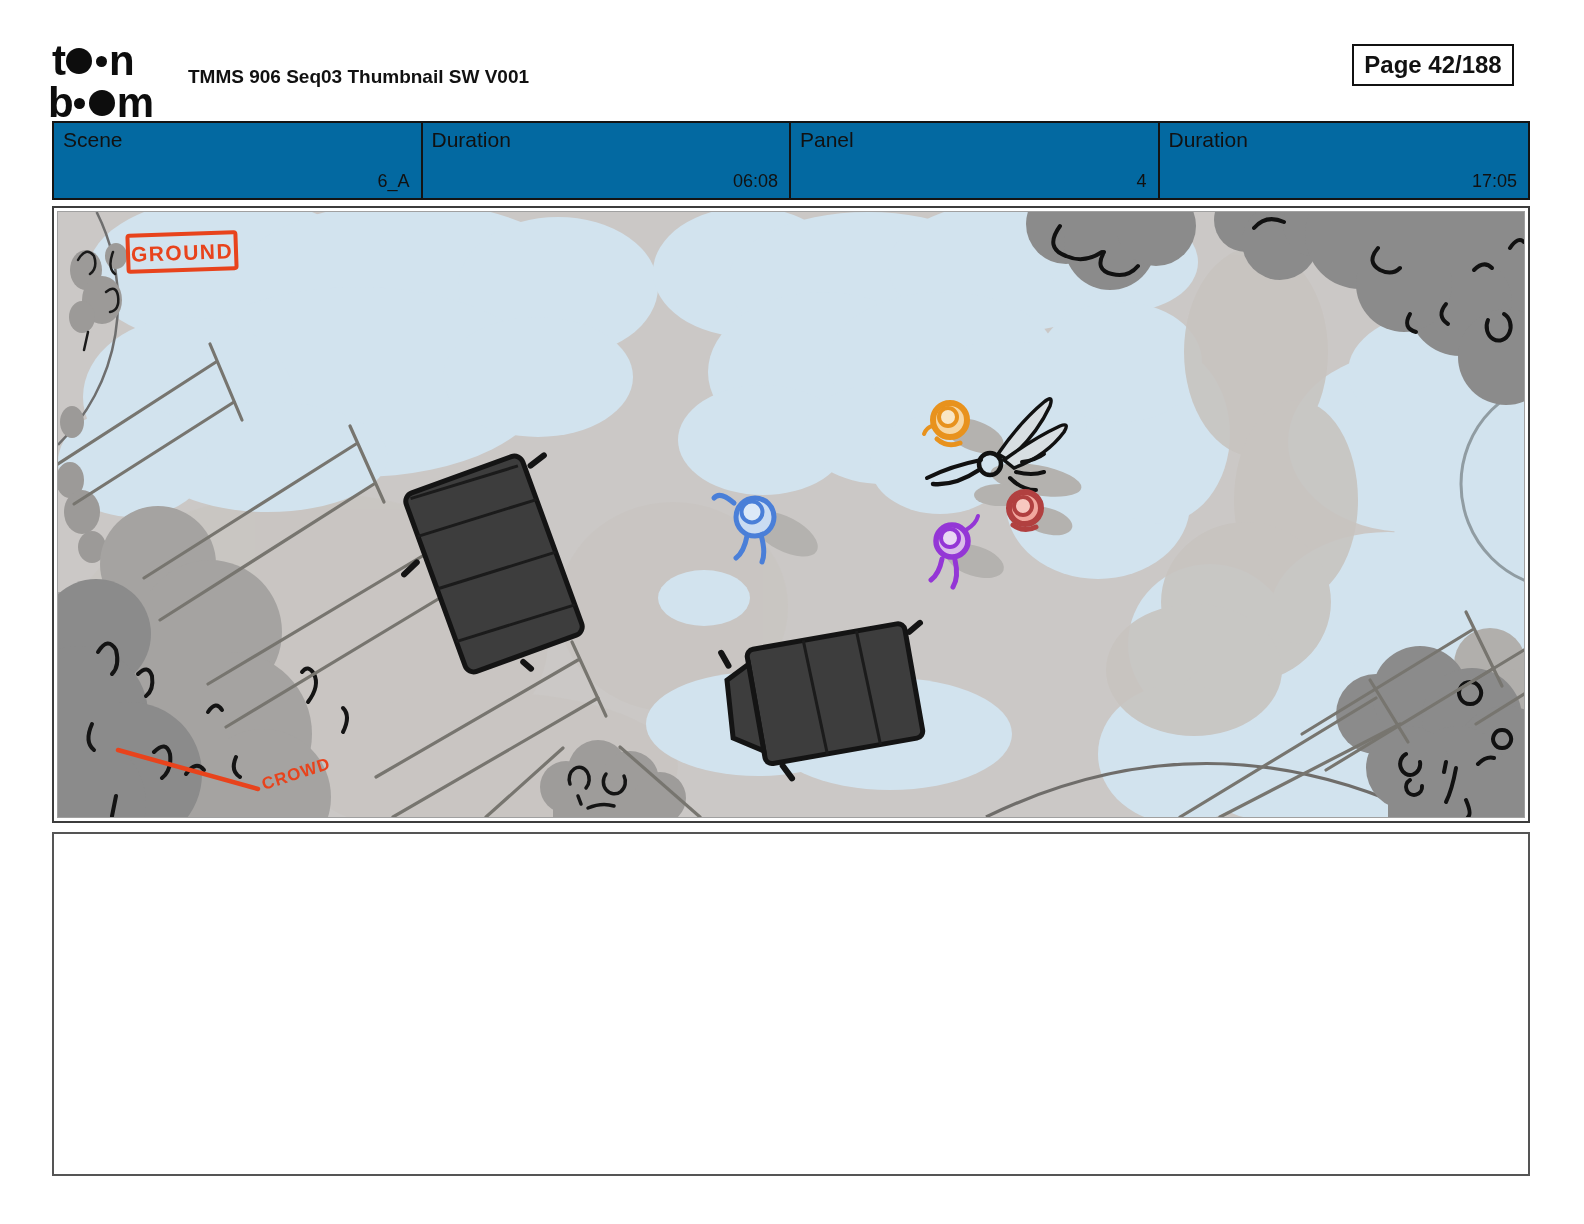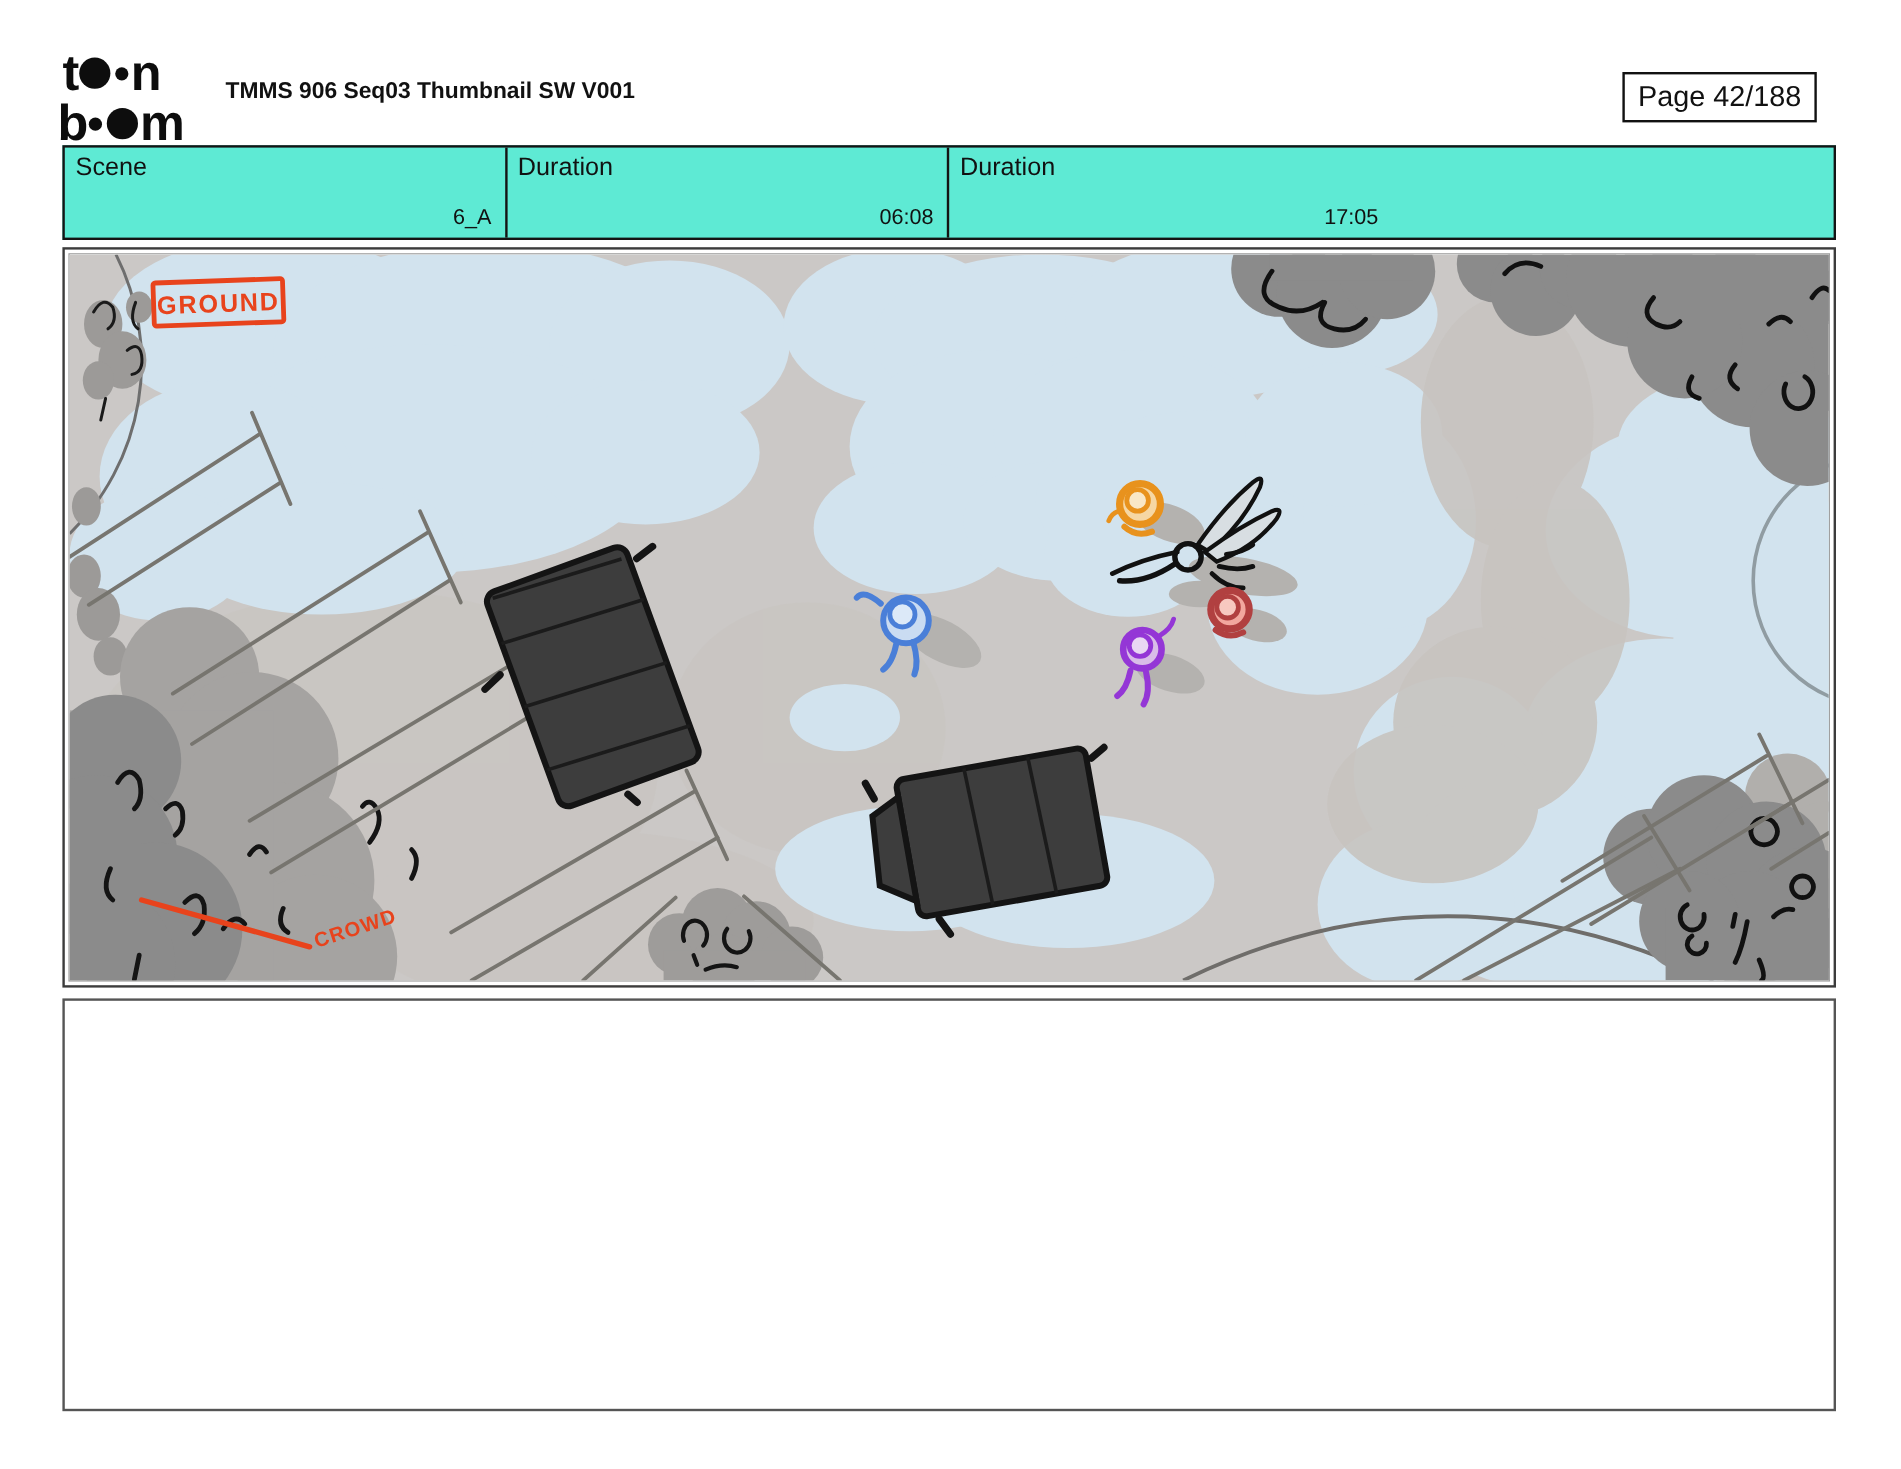--- a/index.html
+++ b/index.html
@@ -9,27 +9,27 @@
   }
   
   .logo{position:absolute;left:52px;top:40px;line-height:0.82;font-weight:bold;
         letter-spacing:-2px;font-size:42px;color:#0d0d0d;}
   .logo .row{display:flex;align-items:center;height:42px;}
   .logo .row2{margin-left:-4px;}
   .dot{display:inline-block;border-radius:50%;background:#0d0d0d;margin:0 2px;}
   .dot-lg{width:26px;height:26px;}
   .dot-sm{width:11px;height:11px;}
   .board-title{position:absolute;left:188px;top:66px;font-size:19px;font-weight:bold;}
-  .page-box{position:absolute;left:1352px;top:60px;width:158px;height:38px;
+  .page-box{position:absolute;left:1352px;top:44px;width:158px;height:38px;
             border:2px solid #111;display:flex;align-items:center;justify-content:center;
-            font-size:24px;font-weight:normal;background:#fff;}
+            font-size:24px;font-weight:bold;background:#fff;}
   
   .info-table{position:absolute;left:52px;top:121px;width:1478px;height:79px;
               display:grid;grid-template-columns:repeat(4,1fr);
-              border:2px solid #141414;box-sizing:border-box;background:#5eead4;}
+              border:2px solid #141414;box-sizing:border-box;background:#0369a1;}
   .info-cell{position:relative;border-right:2px solid #141414;}
   .info-cell:last-child{border-right:none;}
   .info-label{position:absolute;left:9px;top:5px;font-size:21px;}
   .info-value{position:absolute;right:11px;bottom:6px;font-size:18px;}
   
   .panel-frame{position:absolute;left:52px;top:206px;width:1478px;height:617px;
                border:2px solid #3c3c3c;box-sizing:border-box;background:#fff;padding:3px;}
   .panel-inner{width:100%;height:100%;border:1px solid #a0a0a0;box-sizing:border-box;overflow:hidden;}
   .panel-inner svg{display:block;width:100%;height:100%;}
   
@@ -58,20 +58,24 @@
 <div class="page-box">Page 42/188</div>
 
 <div class="info-table">
   <div class="info-cell">
     <div class="info-label">Scene</div>
     <div class="info-value">6_A</div>
   </div>
   <div class="info-cell">
     <div class="info-label">Duration</div>
     <div class="info-value">06:08</div>
+  </div>
+  <div class="info-cell">
+    <div class="info-label">Panel</div>
+    <div class="info-value">4</div>
   </div>
   <div class="info-cell">
     <div class="info-label">Duration</div>
     <div class="info-value">17:05</div>
   </div>
 </div>
 
 <div class="panel-frame">
  <div class="panel-inner">
   <svg viewBox="0 0 1466 605" preserveAspectRatio="none">

